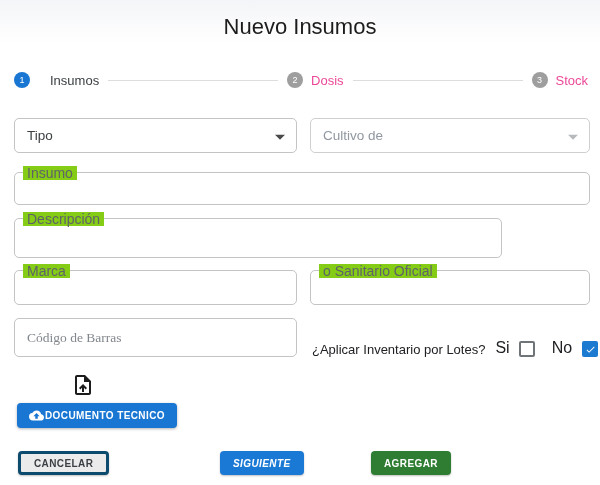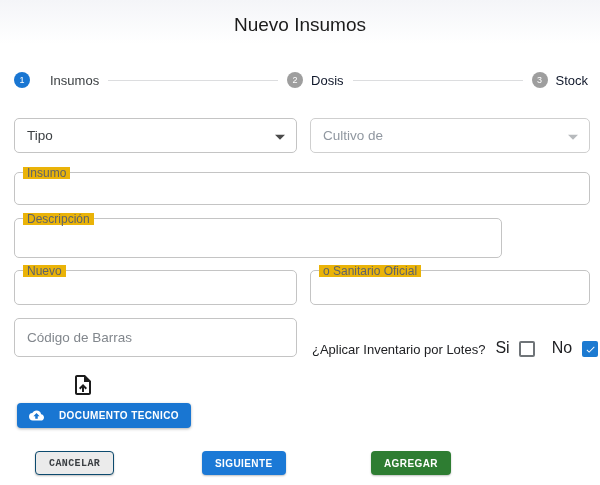--- a/index.html
+++ b/index.html
@@ -6,61 +6,61 @@
   html,body { width:600px; height:485px; }
   body {
     font-family:"Liberation Sans", sans-serif;
     background:linear-gradient(180deg,#f4f5f8 0%,#ffffff 9%);
     position:relative;
     color:#1f1f1f;
     overflow:hidden;
   }
   .page-title {
     position:absolute; top:14px; left:0; width:100%;
-    text-align:center; font-size:19px; font-weight:400; color:#1c1c1c;
+    text-align:center; font-size:22px; font-weight:400; color:#1c1c1c;
   }
   
   .stepper {
     position:absolute; top:71px; left:14px; right:12px; height:18px;
     display:flex; align-items:center;
   }
   .step { display:flex; align-items:center; flex:0 0 auto; }
   .step-circle {
     width:16px; height:16px; border-radius:50%;
     display:flex; align-items:center; justify-content:center;
     color:#fff; font-size:9px; font-weight:500; flex:0 0 auto;
   }
   .step.active .step-circle { background:#1976d2; }
   .step.inactive .step-circle { background:#9e9e9e; }
   .step-label { margin-left:8px; font-size:13px; }
   .step.active .step-label { color:#3c4043; font-weight:500;margin-left:20px; }
-  .step.inactive .step-label { color:#0f172a; font-weight:400; }
+  .step.inactive .step-label { color:#ec4899; font-weight:400; }
   .step-connector { flex:1 1 auto; height:1px; background:#dcdddf; margin:0 9px; }
   
   .outlined {
     position:absolute; border:1px solid #c4c4c4; border-radius:5px;
     background:#fff;
   }
   .float-label {
     position:absolute; top:0; left:8px; transform:translateY(-50%);
-    background:#eab308; padding:0 4px; font-size:12px; color:#5f6368;
+    background:#84cc16; padding:0 4px; font-size:14px; color:#5f6368;
     line-height:1; white-space:nowrap;
   }
   .select-box { display:flex; align-items:center; padding:0 28px 0 12px; cursor:pointer; }
   .select-value { font-size:13.5px; color:#3c4043; }
   .select-box.disabled .select-value { color:#9097a0; }
   .caret {
     position:absolute; right:11px; top:50%; transform:translateY(-25%);
     width:0; height:0; border-left:5px solid transparent;
     border-right:5px solid transparent; border-top:5px solid #4a4a4a;
   }
   .select-box.disabled .caret { border-top-color:#b7babd; }
   .text-input {
     width:100%; height:100%; border:none; outline:none; background:transparent;
-    font-family:Liberation Sans, sans-serif; font-size:13.5px; color:#3c4043;
+    font-family:Liberation Serif, serif; font-size:13.5px; color:#3c4043;
     padding:0 12px;
   }
   .text-input::placeholder { color:#82878d; opacity:1; }
   
   .lotes-row {
     position:absolute; top:318px; left:312px; height:39px;
     display:flex; align-items:flex-end;
   }
   .lotes-question { font-size:13px; color:#202124; }
   .cb-label { font-size:16px; color:#202124; font-weight:500; }
@@ -68,35 +68,35 @@
     width:16px; height:16px; border-radius:2px; cursor:pointer;
     display:flex; align-items:center; justify-content:center; flex:0 0 auto;
   }
   .checkbox.unchecked { border:2px solid #6f7478; background:#fff; }
   .checkbox.checked { background:#1c7ad1; color:#fff; font-size:12px; font-weight:700; line-height:1; }
   
   .upload-file-icon { position:absolute; top:372px; left:71px; width:24px; height:26px; }
   .upload-btn {
     position:absolute; top:403px; left:17px; height:25px;
     background:#1976d2; color:#fff; border:none; border-radius:4px;
-    display:inline-flex; align-items:center; gap:15px; padding:0 12px;
+    display:inline-flex; align-items:center; gap:1px; padding:0 12px;
     font-family:"Liberation Sans", sans-serif; font-size:10px; font-weight:700;
     letter-spacing:0.4px; cursor:pointer;
     box-shadow:0 1px 3px rgba(0,0,0,0.3);
   }
   
   .btn {
     position:absolute; top:451px; height:24px; border-radius:4px;
     font-family:"Liberation Sans", sans-serif; font-size:10px; font-weight:700;
     letter-spacing:0.4px; cursor:pointer; padding:0 13px;
     display:inline-flex; align-items:center; justify-content:center;
     box-shadow:0 1px 2px rgba(0,0,0,0.25);
   }
-  .btn-cancel { left:35px; background:#ebebeb; border:1px solid #0c4a6e; color:#3b3f43;font-family:Liberation Mono, monospace; }
-  .btn-next { left:202px; background:#1b79d6; border:none; color:#fff; }
+  .btn-cancel { left:18px; background:#ebebeb; border:3px solid #0c4a6e; color:#3b3f43; }
+  .btn-next { left:220px; background:#1b79d6; border:none; color:#fff;font-style:italic; }
   .btn-add { left:371px; background:#2e7d32; border:none; color:#fff; }
 </style>
 </head>
 <body>
 
 <div class="page-title">Nuevo Insumos</div>
 
 <div class="stepper">
   <div class="step active">
     <div class="step-circle">1</div>
@@ -127,21 +127,21 @@
   <span class="float-label">Insumo</span>
   <input class="text-input" value="" style="">
 </div>
 
 <div class="outlined" style="top:218px; left:14px; width:488px; height:40px;">
   <span class="float-label">Descripción</span>
   <input class="text-input" value="" style="">
 </div>
 
 <div class="outlined" style="top:270px; left:14px; width:283px; height:35px;">
-  <span class="float-label">Nuevo</span>
+  <span class="float-label">Marca</span>
   <input class="text-input" value="" style="">
 </div>
 <div class="outlined" style="top:270px; left:310px; width:280px; height:35px;">
   <span class="float-label">o Sanitario Oficial</span>
   <input class="text-input" value="" style="">
 </div>
 
 <div class="outlined" style="top:318px; left:14px; width:283px; height:39px;">
   <input class="text-input" value="" placeholder="Código de Barras" style="">
 </div>

